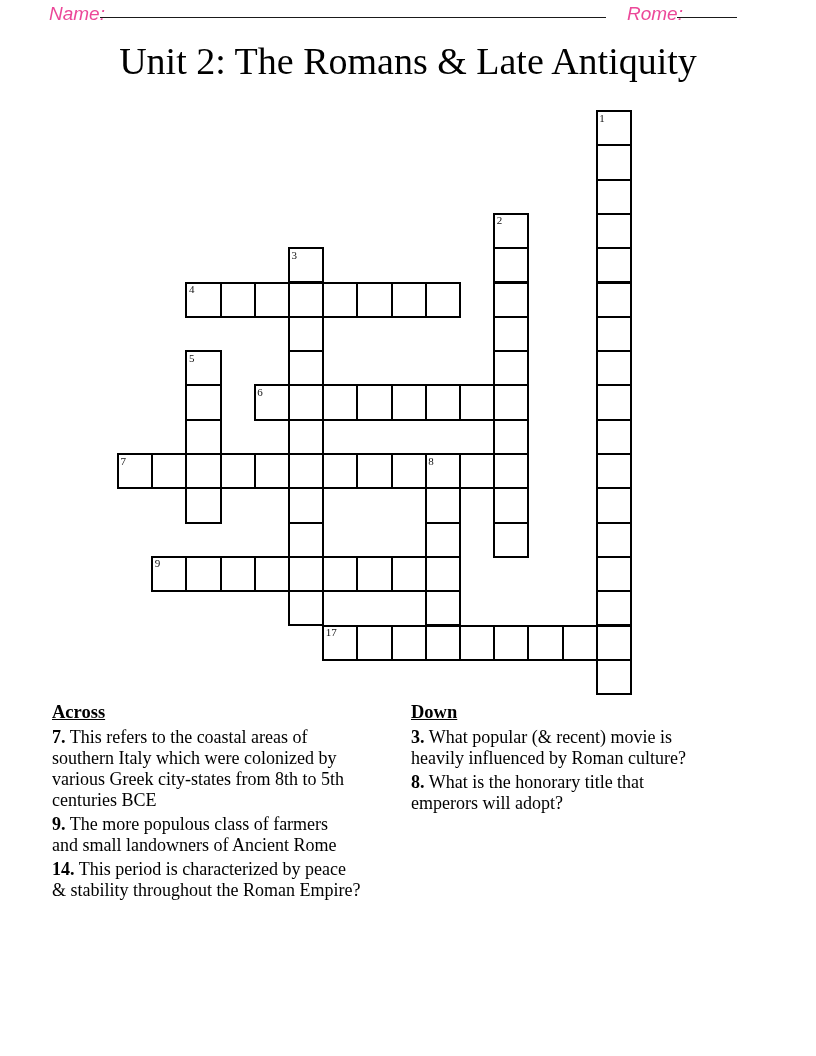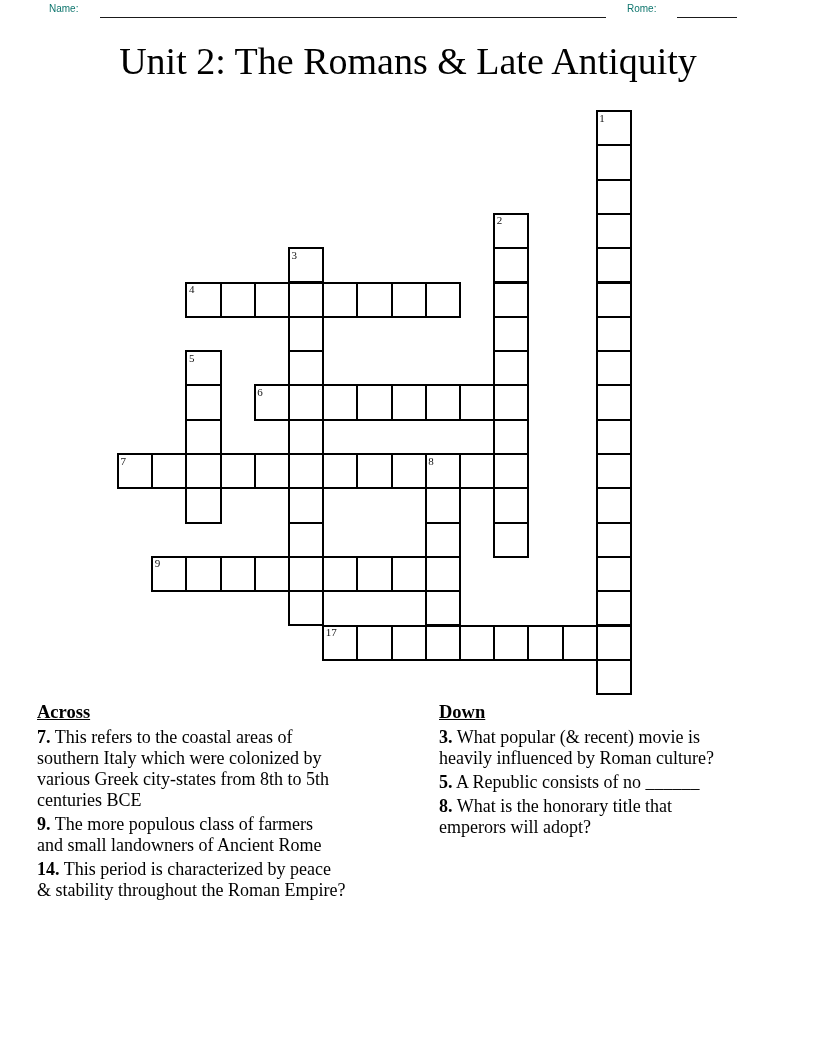--- a/index.html
+++ b/index.html
@@ -1,34 +1,34 @@
 <!DOCTYPE html>
 <html><head>
 <meta charset="utf-8">
 <style>
   html,body{margin:0;padding:0;background:#fff;}
   .page{position:relative;width:816px;height:1056px;background:#ffffff;overflow:hidden;
         font-family:"Liberation Serif",serif;color:#000;}
-  .hdr-label{position:absolute;font-family:"Liberation Sans",sans-serif;font-size:10px;
-             color:#0f766e;white-space:nowrap;}
+  .hdr-label{position:absolute;font-family:"Liberation Sans",sans-serif;font-size:19px;
+             color:#ec4899;white-space:nowrap;font-style:italic;}
   .fill-line{position:absolute;height:0;border-top:1.6px solid #1a1a1a;}
   .title{position:absolute;left:0;top:39px;width:816px;text-align:center;
          font-size:38px;font-family:"Liberation Serif",serif;white-space:nowrap;}
   .grid{position:absolute;left:117px;top:110px;}
   .cell{position:absolute;box-sizing:border-box;width:36.2px;height:36.3px;
         border:2px solid #000;background:#fff;}
   .cell .num{position:absolute;left:1.5px;top:-0.5px;font-size:11px;line-height:12px;
              font-family:"Liberation Serif",serif;color:#111;}
   .clue-col{position:absolute;top:701px;}
   .clue-col h2{font-size:18.5px;line-height:22px;margin:0 0 4px 0;font-weight:bold;
                text-decoration:underline;}
   .clue{font-size:18px;line-height:21px;margin:0 0 3px 0;white-space:nowrap;}
   .clue b{font-weight:bold;}
-  #across-col{left:37px;}
-  #down-col{left:411px;margin-left:28px;}
+  #across-col{left:52px;}
+  #down-col{left:411px;}
 </style>
 </head>
 <body>
 
 <div class="page">
 
   <span class="hdr-label" style="left:49px;top:3px;">Name:</span>
   <div class="fill-line" style="left:100px;top:17px;width:506px;"></div>
 
   <span class="hdr-label" style="left:627px;top:3px;">Rome:</span>
@@ -149,18 +149,17 @@
         <p class="clue"><b>7.</b> This refers to the coastal areas of<br>southern Italy which were colonized by<br>various Greek city-states from 8th to 5th<br>centuries BCE</p>
         <p class="clue"><b>9.</b> The more populous class of farmers<br>and small landowners of Ancient Rome</p>
         <p class="clue"><b>14.</b> This period is characterized by peace<br>&amp; stability throughout the Roman Empire?</p>
       </div>
   </div>
 
   <div class="clue-col" id="down-col">
     <h2>Down</h2>
     <div id="down-list">
         <p class="clue"><b>3.</b> What popular (&amp; recent) movie is<br>heavily influenced by Roman culture?</p>
-        <p class="clue"><b>5.</b> A Republic consists of no ______</p>
         <p class="clue"><b>8.</b> What is the honorary title that<br>emperors will adopt?</p>
       </div>
   </div>
 
 </div>
 
 </body></html>

